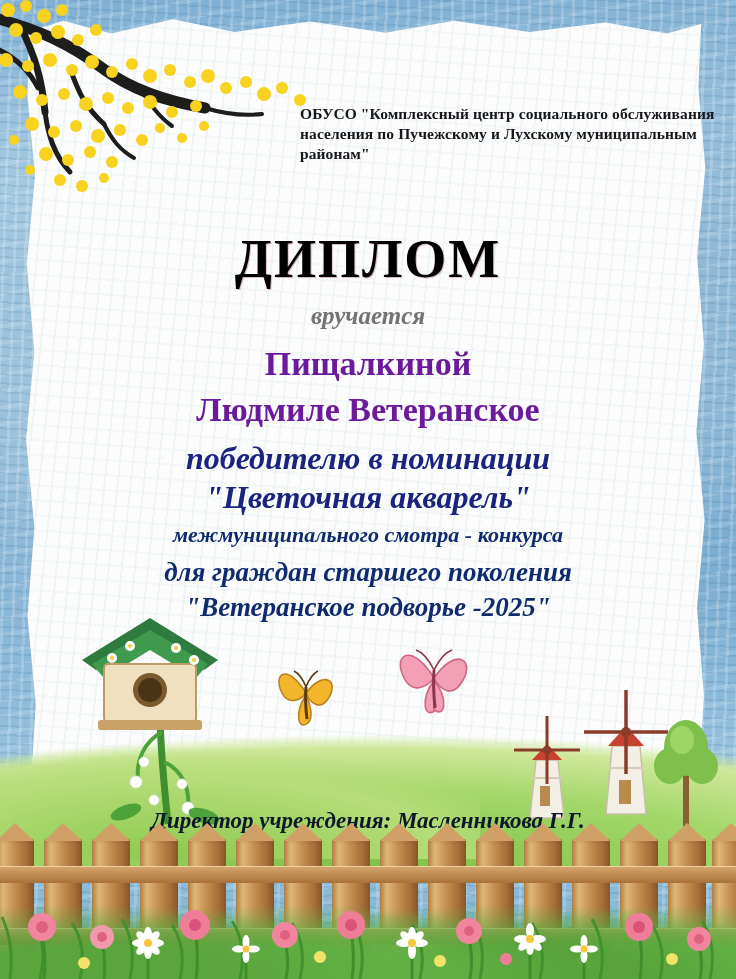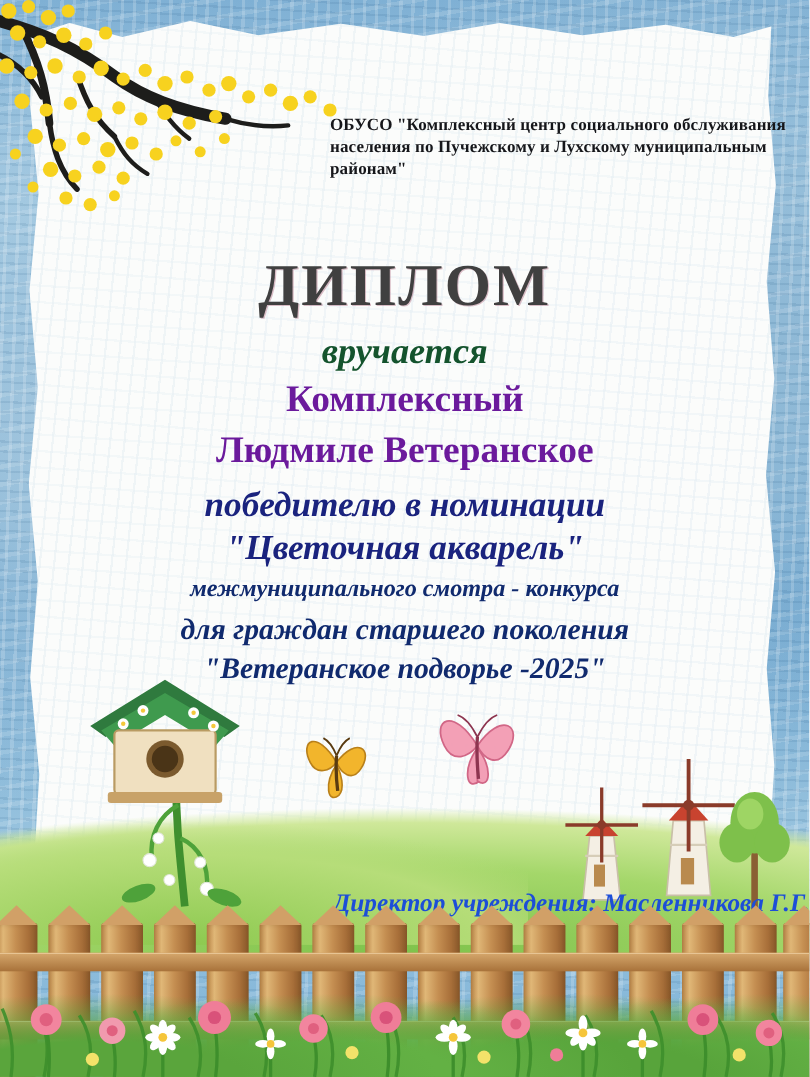--- a/index.html
+++ b/index.html
@@ -83,50 +83,50 @@
   }
   .title {
     position: absolute;
     left: 0; right: 0;
     top: 228px;
     text-align: center;
     font-family: "Liberation Serif", serif;
     font-weight: bold;
     font-size: 54px;
     letter-spacing: 2px;
-    color: #404040;
+    color: #000000;
     text-shadow: 1px 1px 0 rgba(120,0,40,.25);
   }
   .line {
     position: absolute;
     left: 0; right: 0;
     text-align: center;
     font-family: "Liberation Serif", serif;
     font-weight: bold;
     font-style: italic;
   }
-  .l-vruch { top: 302px; font-size: 33px; color: #14532d; }
+  .l-vruch { top: 302px; font-size: 25px; color: #737373; }
   .l-name1 { top: 345px; font-size: 34px; color: #6b1a9c; font-style: normal; }
   .l-name2 { top: 391px; font-size: 34px; color: #6b1a9c; font-style: normal; }
   .l-pobed { top: 440px; font-size: 32px; color: #1a237e; font-style: italic; }
   .l-nomin { top: 479px; font-size: 32px; color: #1a237e; }
   .l-sub1  { top: 522px; font-size: 22px; color: #102a6e; }
   .l-sub2  { top: 557px; font-size: 27px; color: #102a6e; }
   .l-sub3  { top: 592px; font-size: 27px; color: #102a6e; }
 
   .signature {
     position: absolute;
     left: 0; right: 0;
     top: 808px;
-    text-align: right;
+    text-align: center;
     font-family: "Liberation Serif", serif;
     font-style: italic;
     font-weight: bold;
     font-size: 23px;
-    color: #1d4ed8;
+    color: #0f172a;
   }
 
   
   .hill {
     position: absolute;
     left: 0; bottom: 112px;
     width: 736px; height: 170px;
     background: radial-gradient(ellipse 120% 100% at 50% 100%, #7ec24b 0%, #a4d76a 45%, #cfe89a 70%, rgba(207,232,154,0) 78%);
   }
   .hill2 {
@@ -253,21 +253,21 @@
           <circle cx="204" cy="126" r="5"></circle>
       </g>
     </svg>
   </div>
 
   <div class="org">ОБУСО "Комплексный центр социального обслуживания населения по Пучежскому и Лухскому муниципальным районам"</div>
 
   <div class="title">ДИПЛОМ</div>
 
   <div class="line l-vruch">вручается</div>
-  <div class="line l-name1">Комплексный</div>
+  <div class="line l-name1">Пищалкиной</div>
   <div class="line l-name2">Людмиле Ветеранское</div>
   <div class="line l-pobed">победителю в номинации</div>
   <div class="line l-nomin">"Цветочная акварель"</div>
   <div class="line l-sub1">межмуниципального смотра - конкурса</div>
   <div class="line l-sub2">для граждан старшего поколения</div>
   <div class="line l-sub3">"Ветеранское подворье -2025"</div>
 
   <div class="hill"></div>
   <div class="hill2"></div>
 

